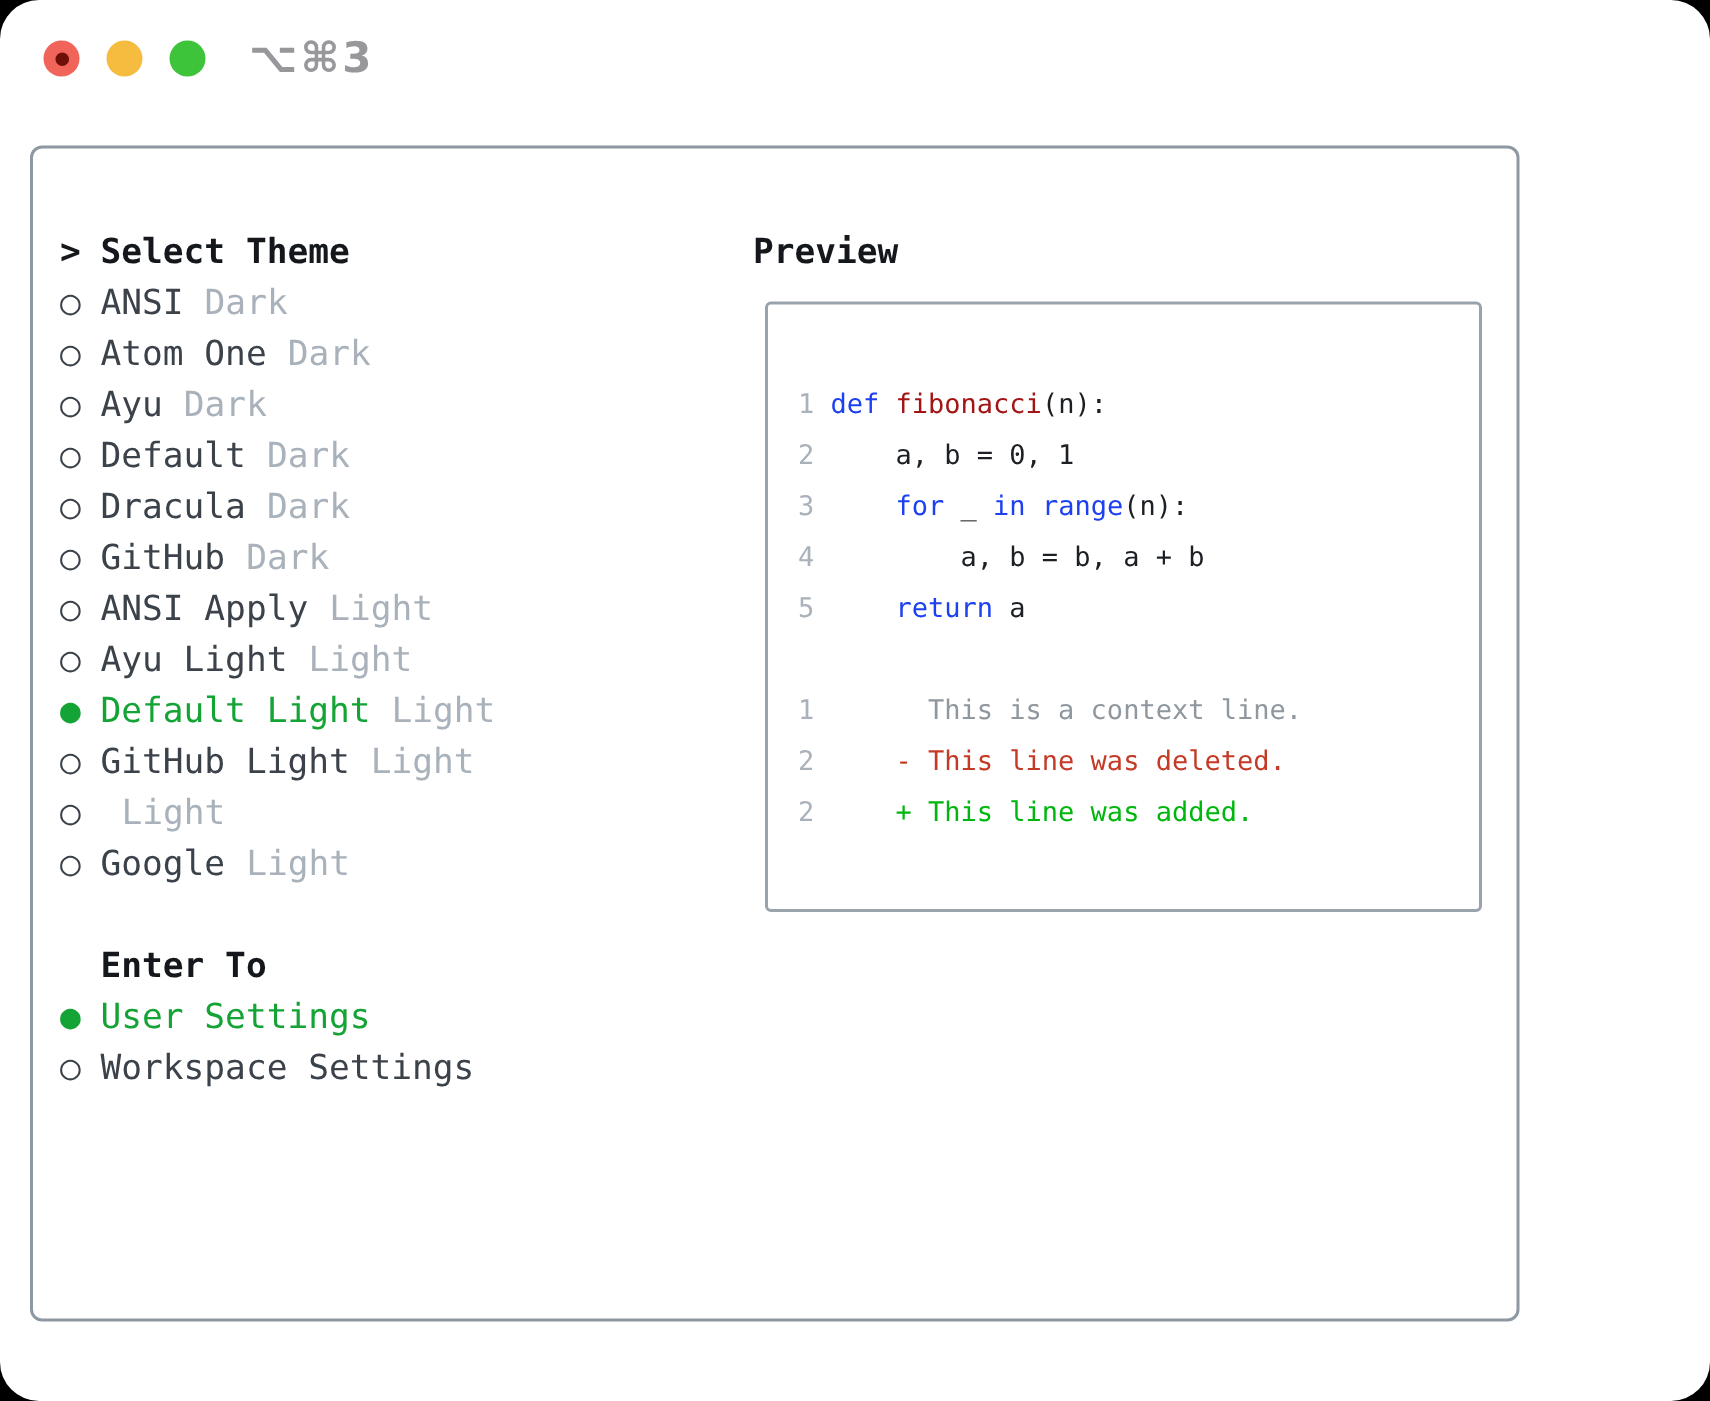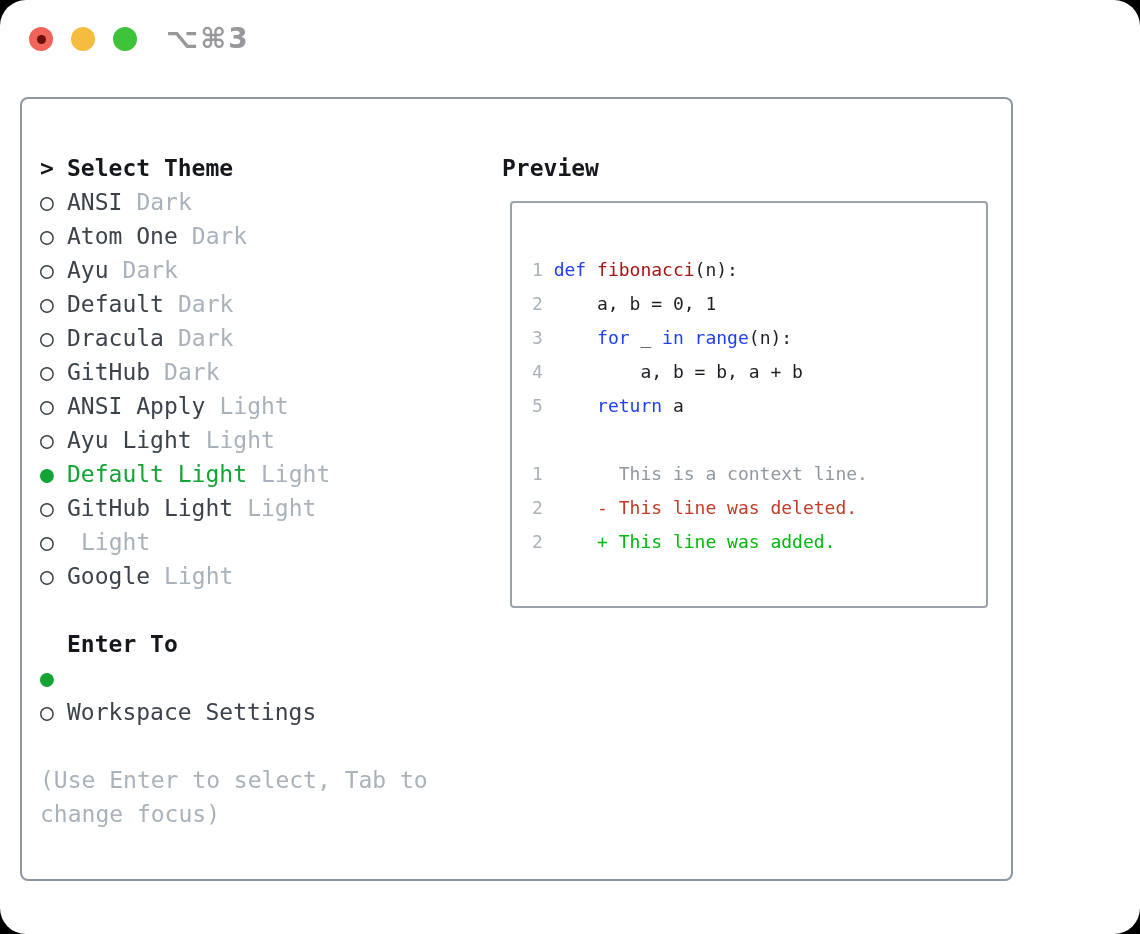--- a/index.html
+++ b/index.html
@@ -134,27 +134,26 @@
         </div>
 
       <div class="row blank"></div>
 
       <div class="row header-row">
         <span class="indent-spacer"></span>
         <span class="header-label">Enter To</span>
       </div>
 
       <div id="apply-list">
-          <div class="row item selected"><span class="marker">●</span></div>
+          <div class="row item selected"><span class="marker">●</span><span class="label">User Settings</span></div>
           <div class="row item"><span class="marker">○</span><span class="label">Workspace Settings</span></div>
         </div>
 
       <div class="row blank"></div>
 
-      <div class="help">(Use Enter to select, Tab to change focus)</div>
     </div>
 
     <div class="preview-header">Preview</div>
 
     <div class="preview-box">
       <div class="code" id="code"><div class="code-line"><span class="lnum">1 </span><span class="tok-keyword">def</span><span class="tok-plain"> </span><span class="tok-function">fibonacci</span><span class="tok-plain">(n):</span></div><div class="code-line"><span class="lnum">2 </span><span class="tok-plain">    a, b = 0, 1</span></div><div class="code-line"><span class="lnum">3 </span><span class="tok-plain">    </span><span class="tok-keyword">for</span><span class="tok-plain"> _ </span><span class="tok-keyword">in</span><span class="tok-plain"> </span><span class="tok-keyword">range</span><span class="tok-plain">(n):</span></div><div class="code-line"><span class="lnum">4 </span><span class="tok-plain">        a, b = b, a + b</span></div><div class="code-line"><span class="lnum">5 </span><span class="tok-plain">    </span><span class="tok-keyword">return</span><span class="tok-plain"> a</span></div><div class="code-line"><span class="lnum"> </span></div><div class="code-line"><span class="lnum">1 </span><span class="tok-context">      This is a context line.</span></div><div class="code-line"><span class="lnum">2 </span><span class="tok-deleted">    - This line was deleted.</span></div><div class="code-line"><span class="lnum">2 </span><span class="tok-added">    + This line was added.</span></div></div>
     </div>
 
   </div>
 </div>

